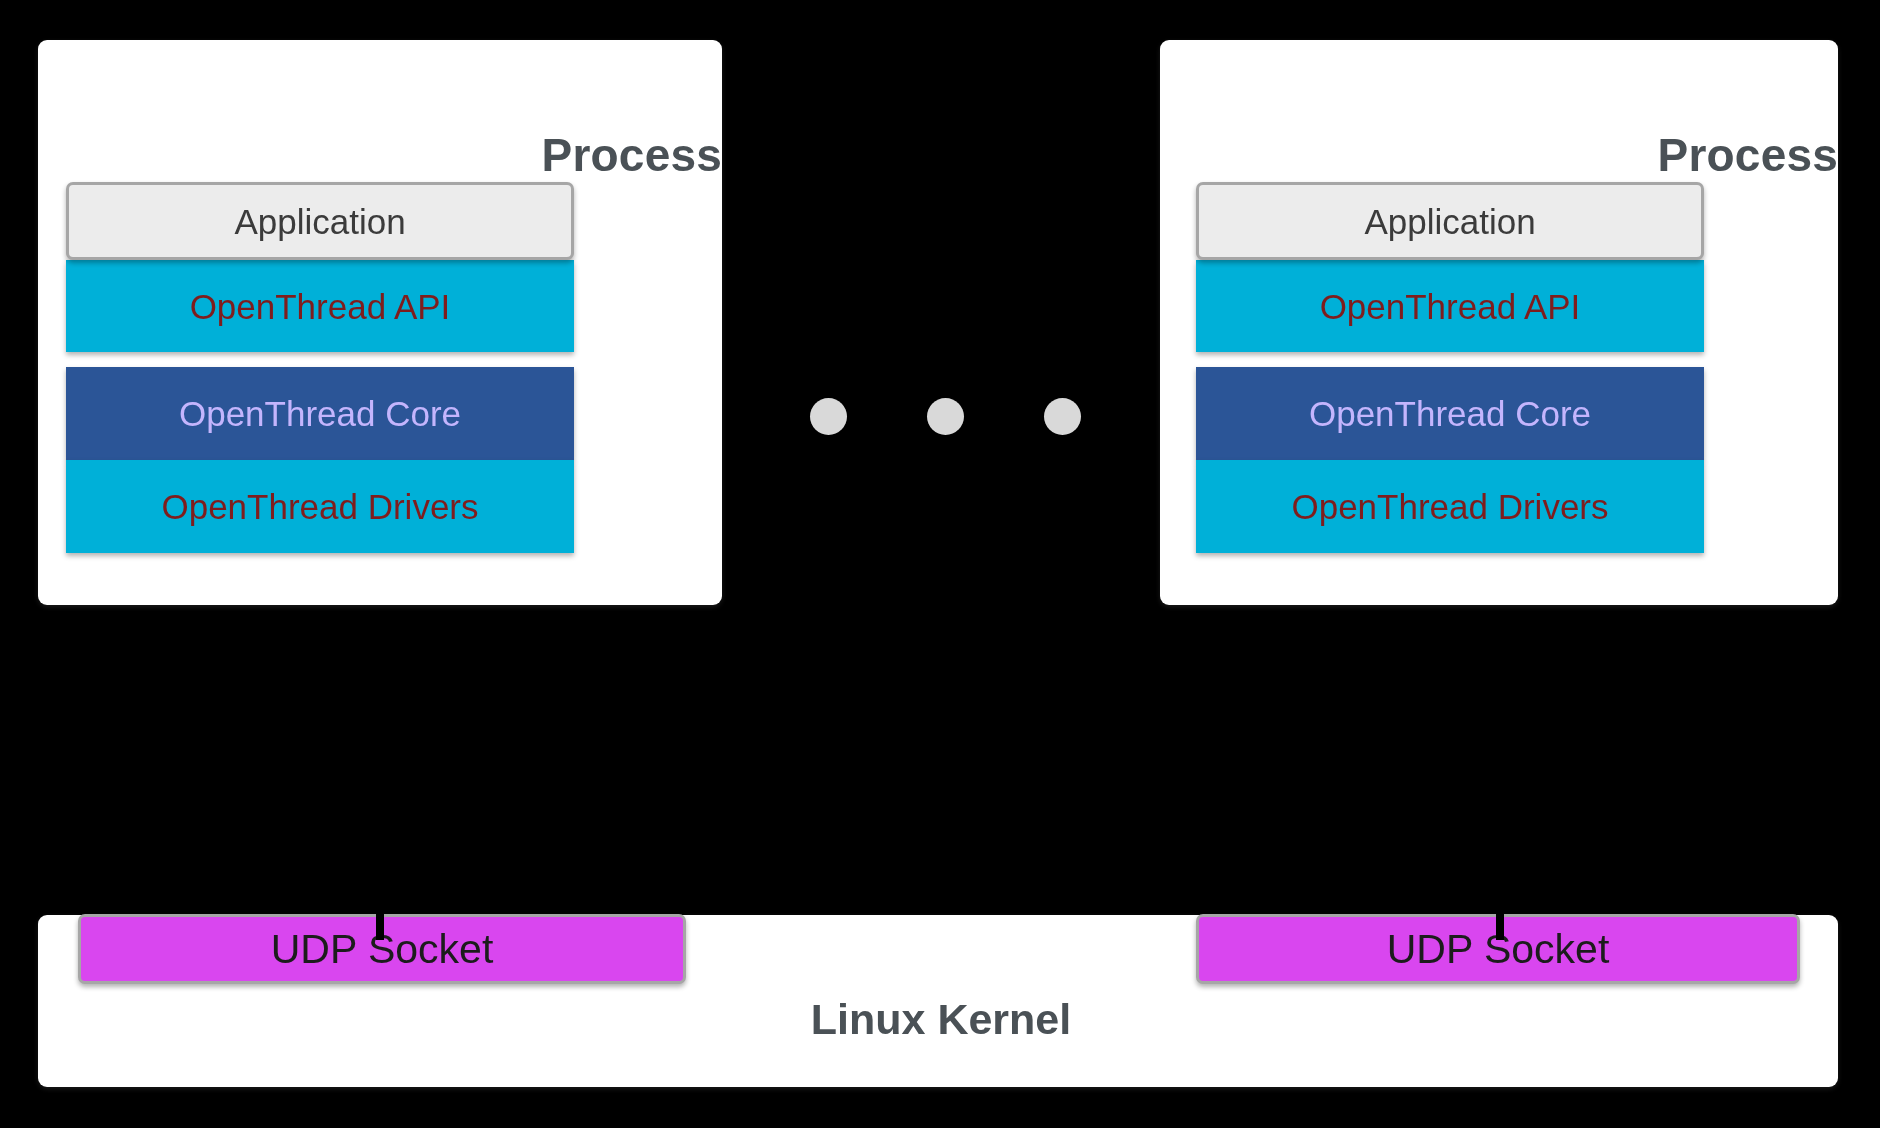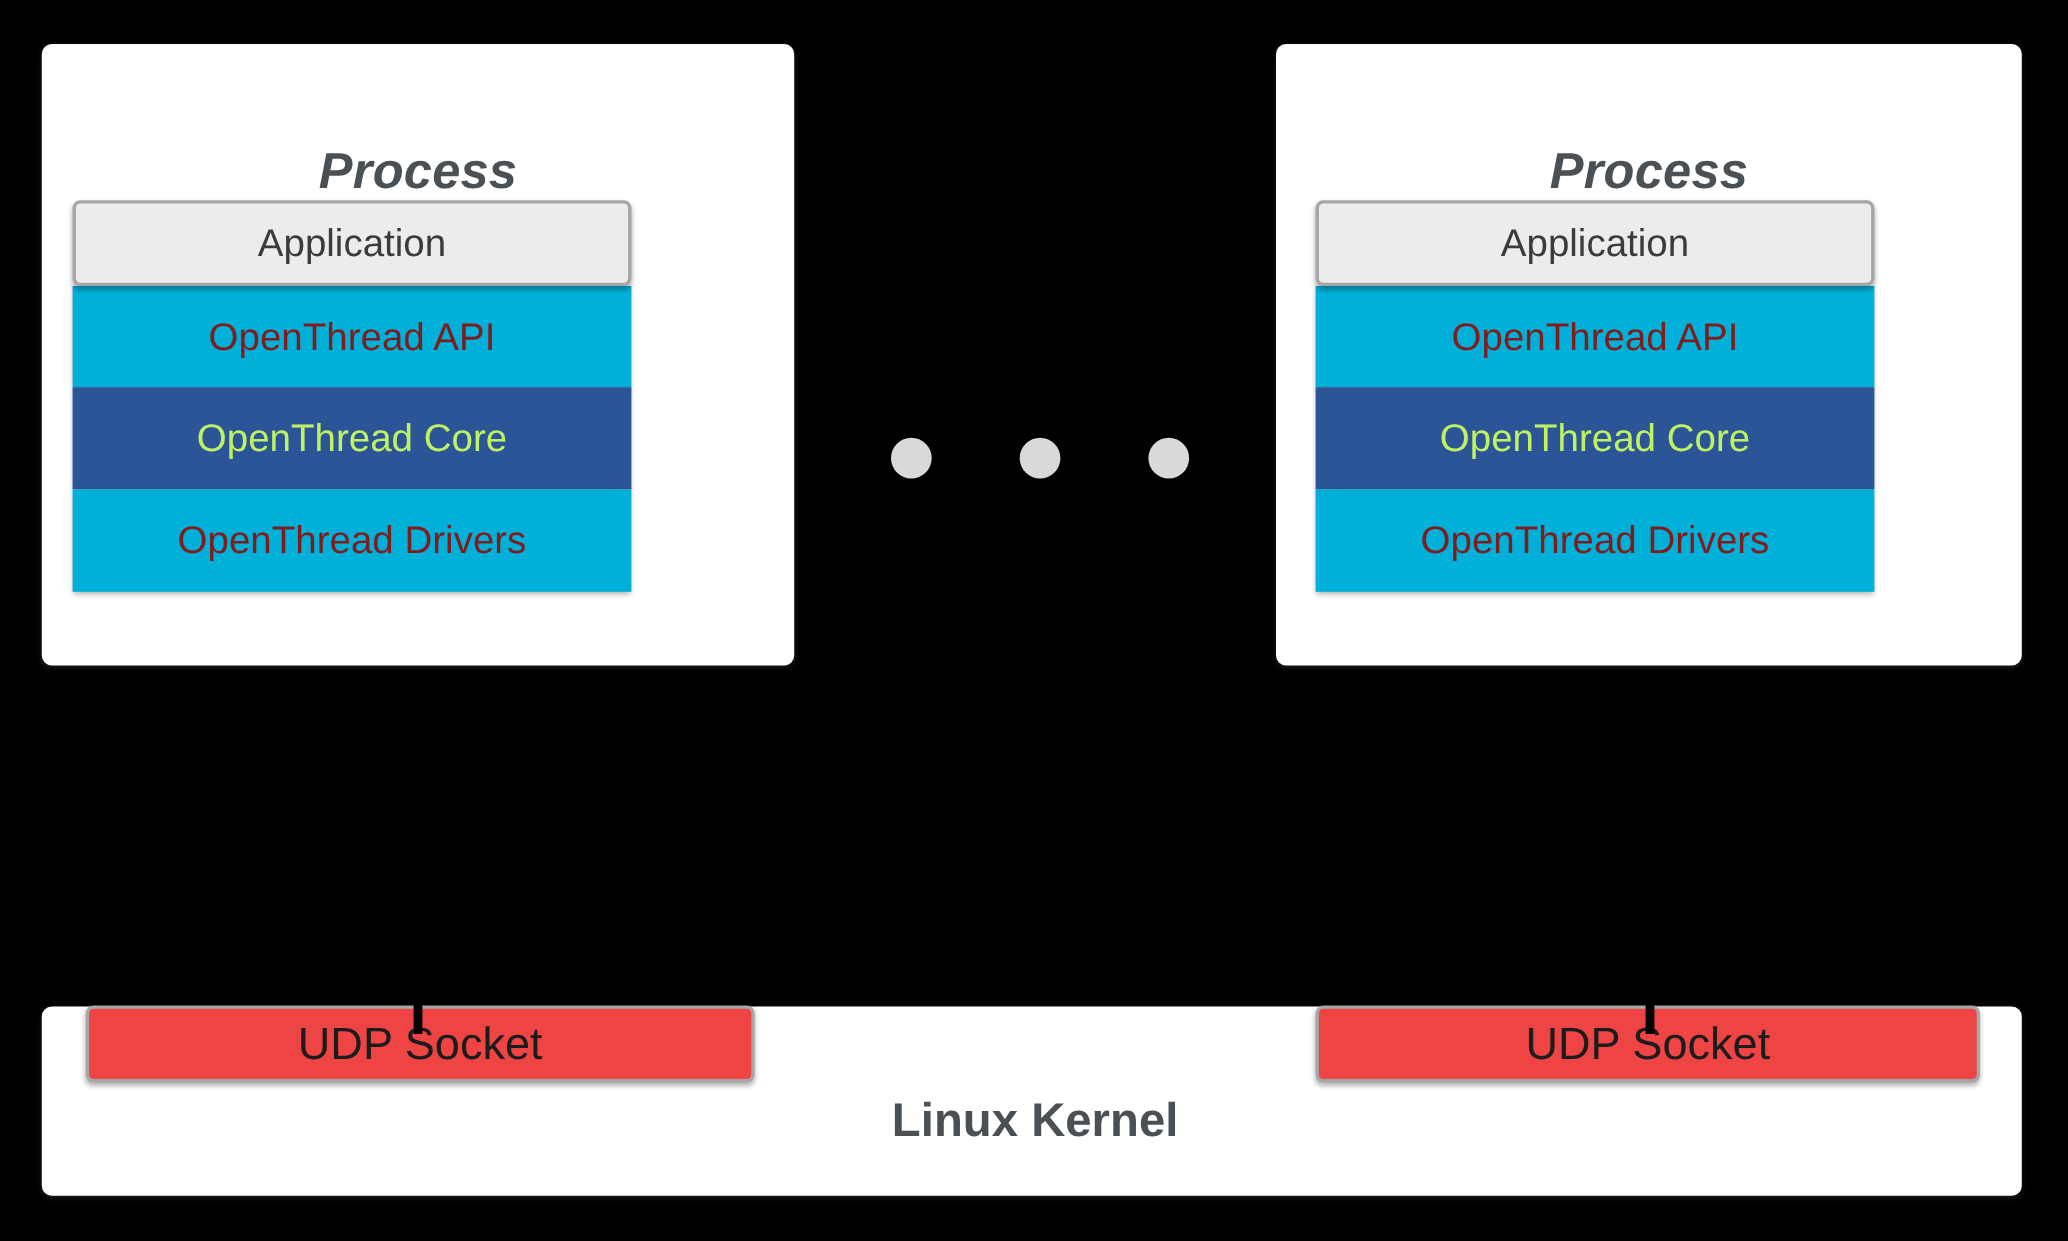--- a/index.html
+++ b/index.html
@@ -23,27 +23,26 @@
   .process-card {
     position: absolute;
     background: #ffffff;
     border-radius: 9px;
     box-shadow: 0 2px 5px rgba(255,255,255,0.10);
   }
   .process-title {
     position: absolute;
     left: 0;
     right: 0;
-    text-align: center;
+    text-align: right;
     font-size: 46px;
     font-weight: bold;
     color: #4a5156;
     letter-spacing: 0.2px;
     white-space: nowrap;
-    font-style: italic;
   }
 
   
   .layer-stack {
     position: absolute;
   }
   .layer {
     position: relative;
     box-sizing: border-box;
     display: flex;
@@ -62,23 +61,24 @@
     z-index: 3;
   }
   .layer.cyan {
     background: #00b0d8;
     color: #7f1d1d;
     box-shadow: 0 3px 5px rgba(0,0,0,0.30);
     z-index: 2;
   }
   .layer.navy {
     background: #2b5597;
-    color: #bef264;
+    color: #c4b5fd;
     box-shadow: 0 3px 5px rgba(0,0,0,0.30);
     z-index: 2;
+    margin-top: 15px;
   }
 
   
   .arrow {
     position: absolute;
     z-index: 5;
   }
 
   
   .dots {
@@ -105,21 +105,21 @@
     position: absolute;
     text-align: center;
     font-size: 43px;
     font-weight: bold;
     color: #4a5156;
     white-space: nowrap;
   }
   .socket-box {
     position: absolute;
     box-sizing: border-box;
-    background: #ef4444;
+    background: #d946ef;
     border: 3px solid #a6a6a6;
     border-radius: 7px;
     box-shadow: 0 3px 5px rgba(0,0,0,0.30);
     display: flex;
     align-items: center;
     justify-content: center;
     font-size: 41px;
     color: #1c1c1c;
     white-space: nowrap;
   }

